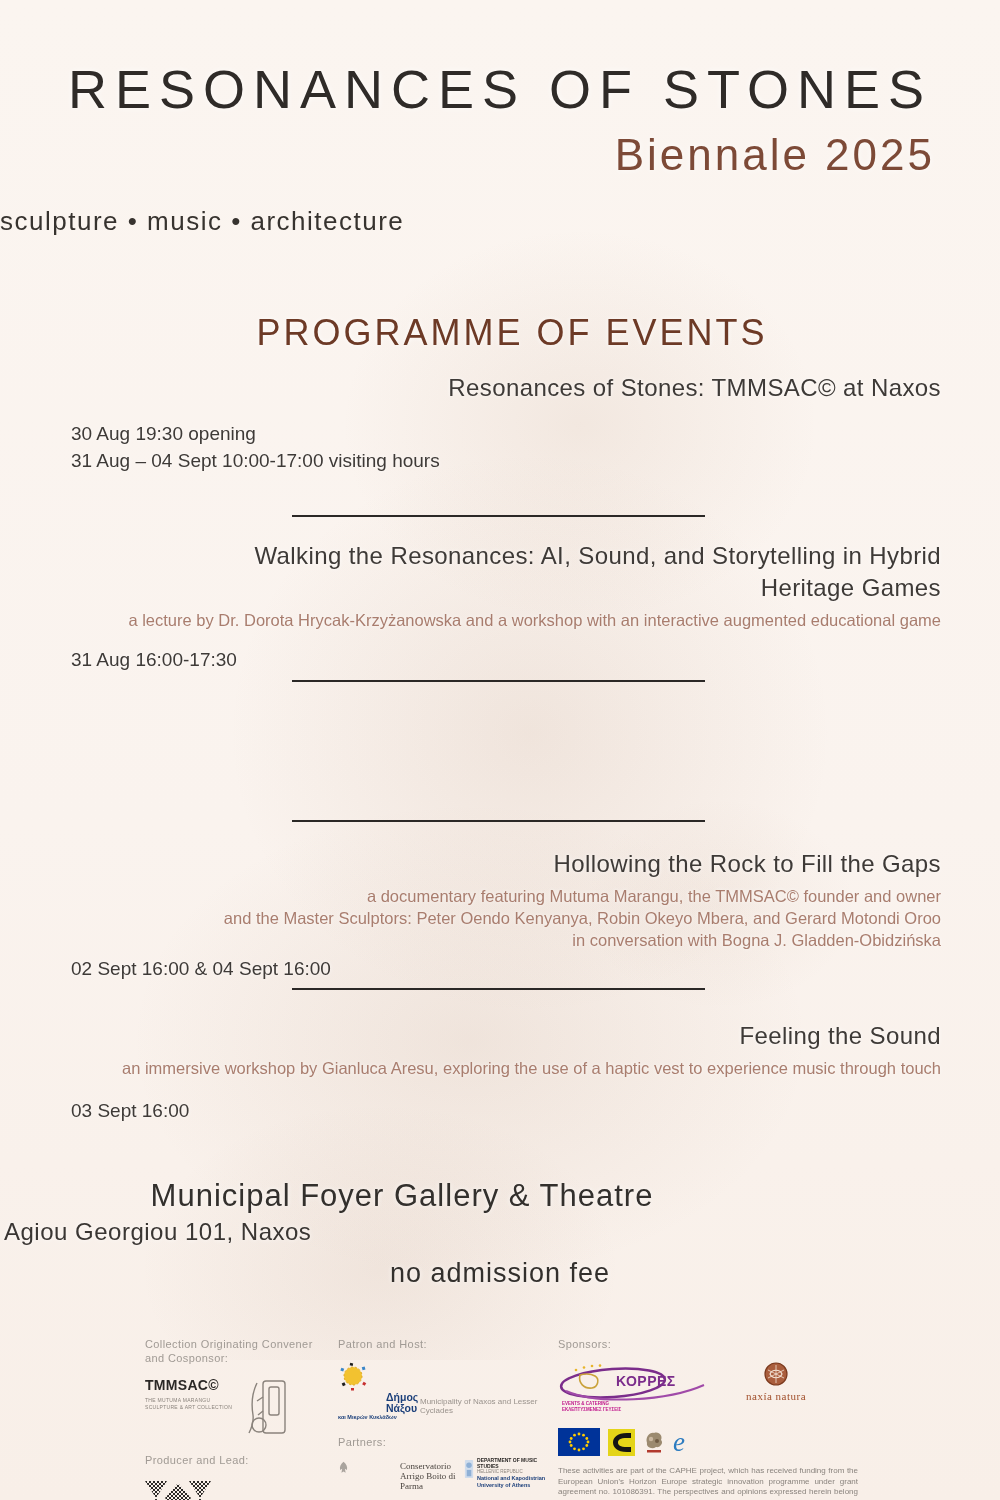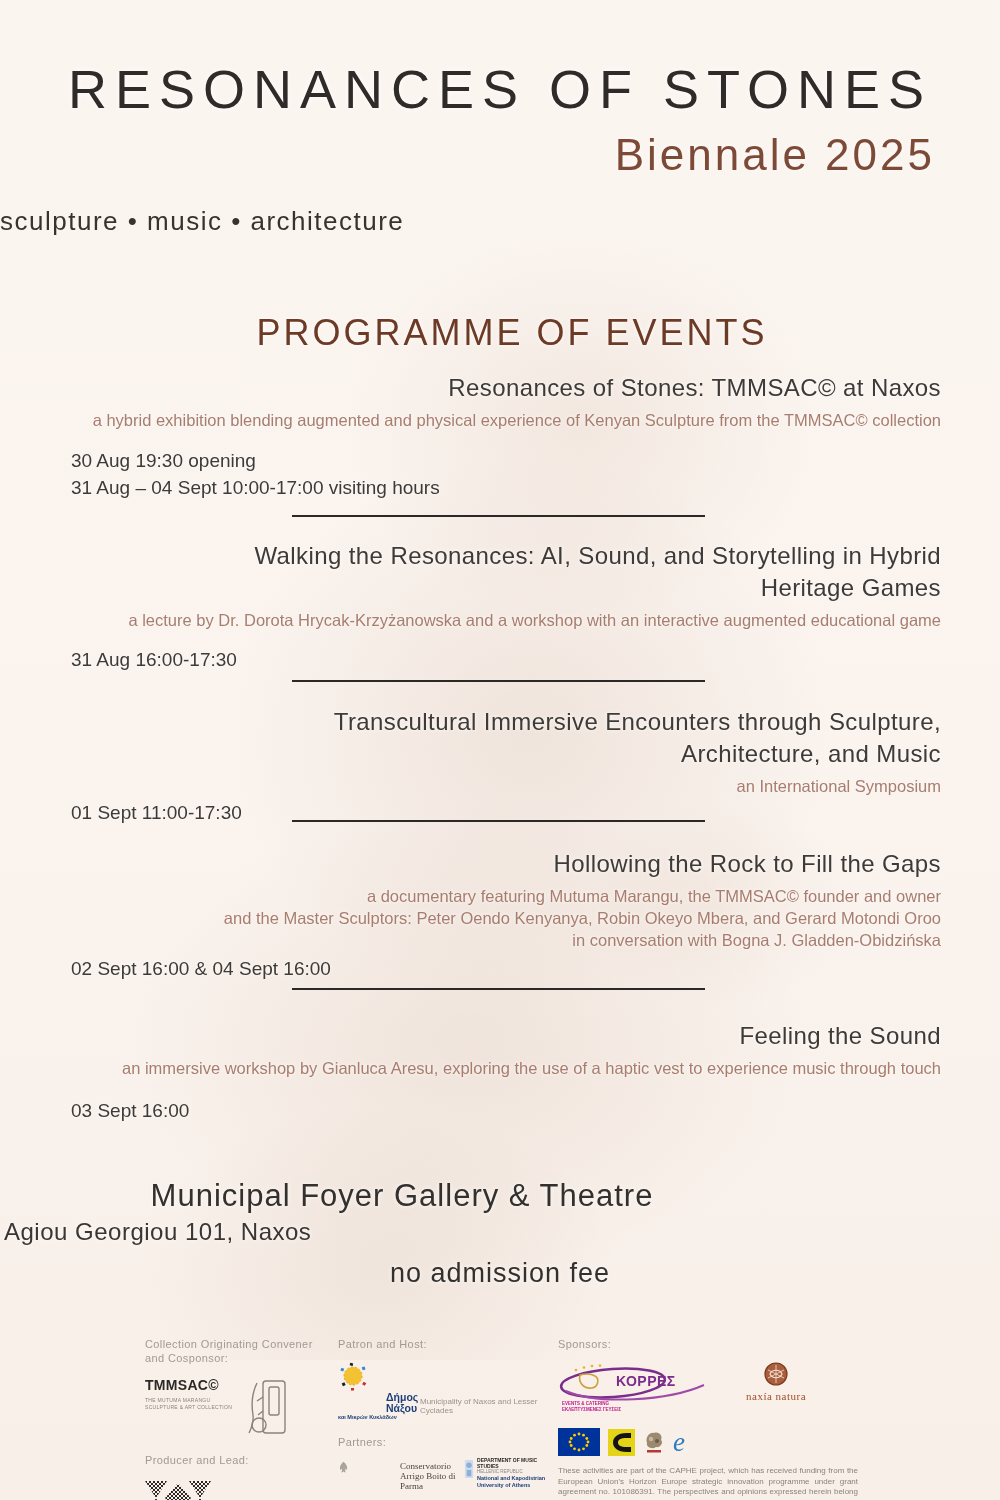--- a/index.html
+++ b/index.html
@@ -99,23 +99,20 @@
 
   <div class="abs main-title">RESONANCES OF STONES</div>
   <div class="abs edition">Biennale 2025</div>
   <div class="abs tagline">sculpture • music • architecture</div>
   <h2 class="abs programme-heading">PROGRAMME OF EVENTS</h2>
 
   <section class="abs event" style="top:372px">
     <div class="etitle">
       <div>Resonances of Stones: TMMSAC© at Naxos</div>
     </div>
-    <div class="edesc">
-      <div>a hybrid exhibition blending augmented and physical experience of Kenyan Sculpture from the TMMSAC© collection</div>
-    </div>
     <div class="edates" style="margin-top:16px">
       <div>30 Aug 19:30 opening</div>
       <div>31 Aug – 04 Sept 10:00-17:00 visiting hours</div>
     </div>
   </section>
   <div class="abs divider" style="top:515px"></div>
 
   <section class="abs event" style="top:540px">
     <div class="etitle">
       <div>Walking the Resonances: AI, Sound, and Storytelling in Hybrid</div>
@@ -123,32 +120,20 @@
     </div>
     <div class="edesc">
       <div>a lecture by Dr. Dorota Hrycak-Krzyżanowska and a workshop with an interactive augmented educational game</div>
     </div>
     <div class="edates" style="margin-top:15px">
       <div>31 Aug 16:00-17:30</div>
     </div>
   </section>
   <div class="abs divider" style="top:680px"></div>
 
-  <section class="abs event" style="top:706px">
-    <div class="etitle">
-      <div>Transcultural Immersive Encounters through Sculpture,</div>
-      <div>Architecture, and Music</div>
-    </div>
-    <div class="edesc">
-      <div>an International Symposium</div>
-    </div>
-    <div class="edates" style="margin-top:2px">
-      <div>01 Sept 11:00-17:30</div>
-    </div>
-  </section>
   <div class="abs divider" style="top:820px"></div>
 
   <section class="abs event" style="top:848px">
     <div class="etitle">
       <div>Hollowing the Rock to Fill the Gaps</div>
     </div>
     <div class="edesc">
       <div>a documentary featuring Mutuma Marangu, the TMMSAC© founder and owner</div>
       <div>and the Master Sculptors: Peter Oendo Kenyanya, Robin Okeyo Mbera, and Gerard Motondi Oroo</div>
       <div>in conversation with Bogna J. Gladden-Obidzińska</div>

